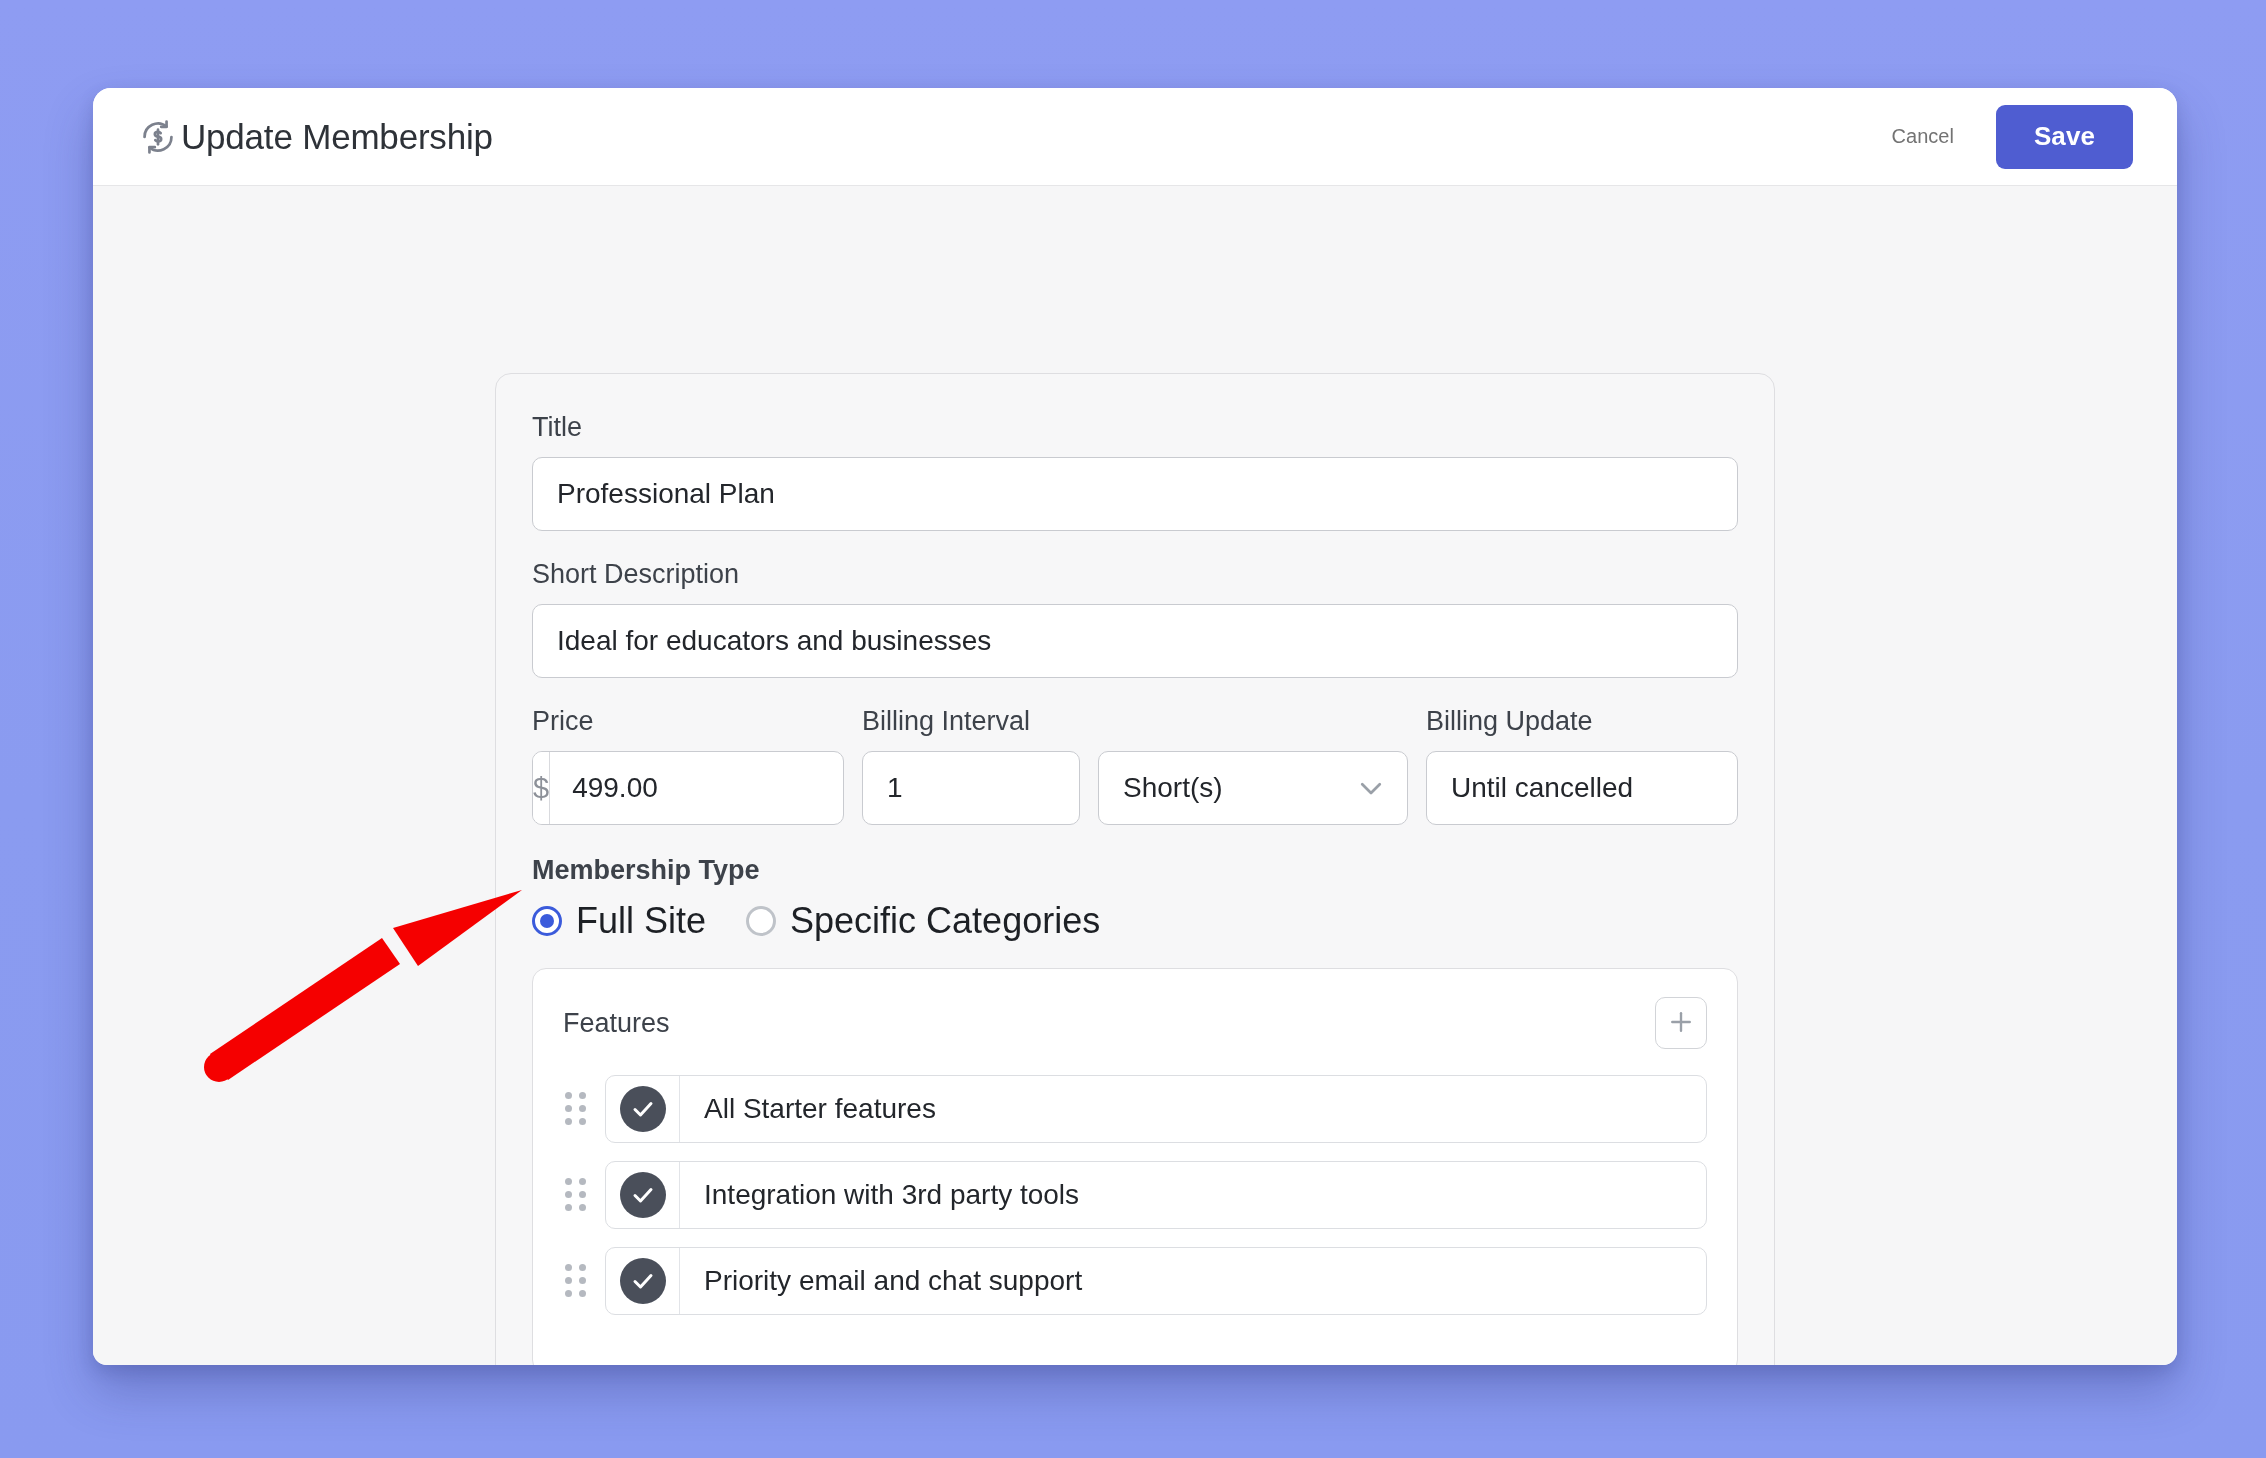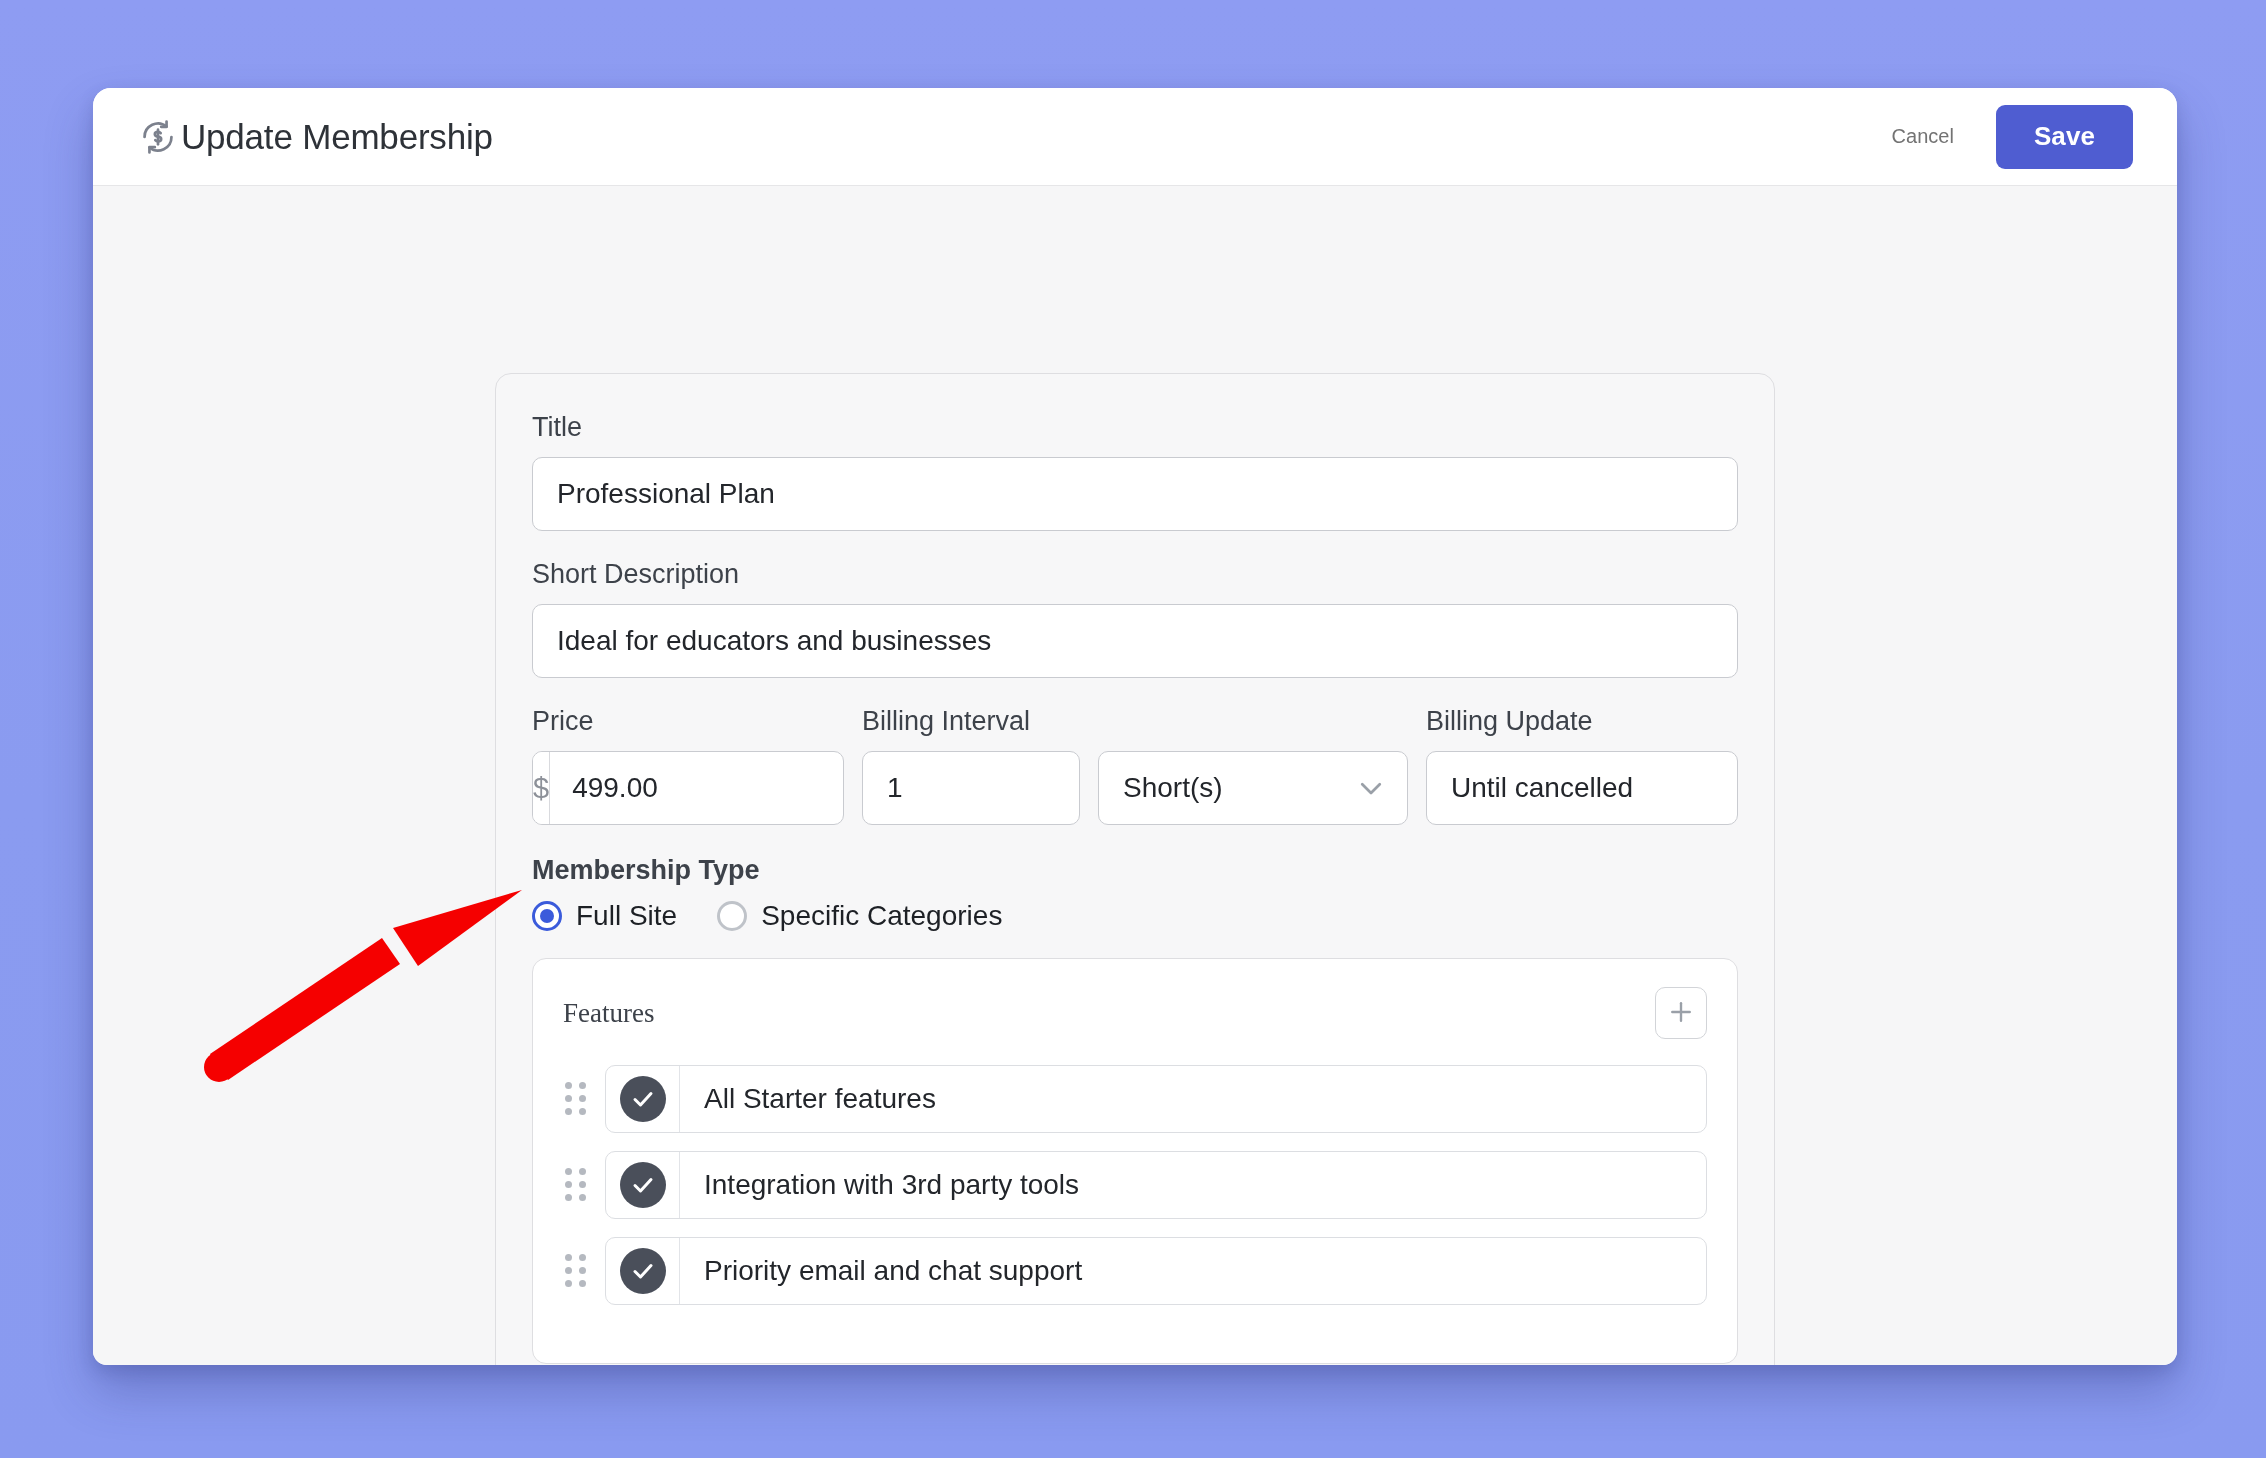--- a/index.html
+++ b/index.html
@@ -248,21 +248,21 @@
     left: 50%;
     top: 50%;
     transform: translate(-50%, -50%);
     width: 14px;
     height: 14px;
     border-radius: 50%;
     background: #3b5bdb;
   }
 
   .radio-text {
-    font-size: 28px;
+    font-size: 36px;
     color: #1d2025;
   }
 
   
   .features-panel {
     background: #ffffff;
     border: 1px solid #dedee1;
     border-radius: 14px;
     padding: 28px 30px 40px 30px;
   }
@@ -270,21 +270,20 @@
   .features-head {
     display: flex;
     align-items: center;
     justify-content: space-between;
     margin-bottom: 26px;
   }
 
   .features-title {
     font-size: 27px;
     color: #3d424a;
-    font-family: Liberation Serif, serif;
   }
 
   .add-btn {
     width: 52px;
     height: 52px;
     border: 1px solid #d2d4d8;
     border-radius: 10px;
     background: #ffffff;
     display: flex;
     align-items: center;

